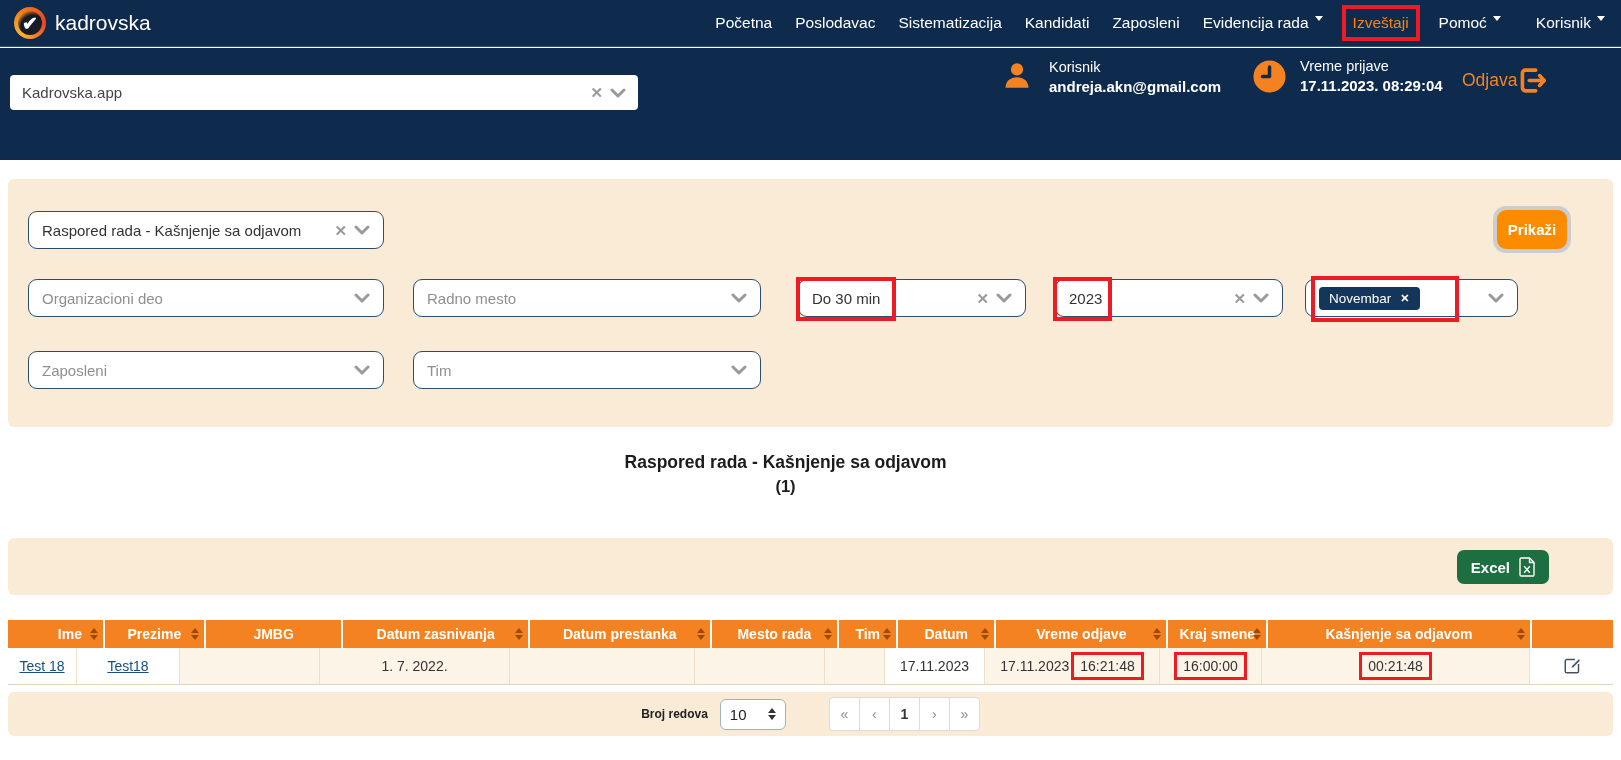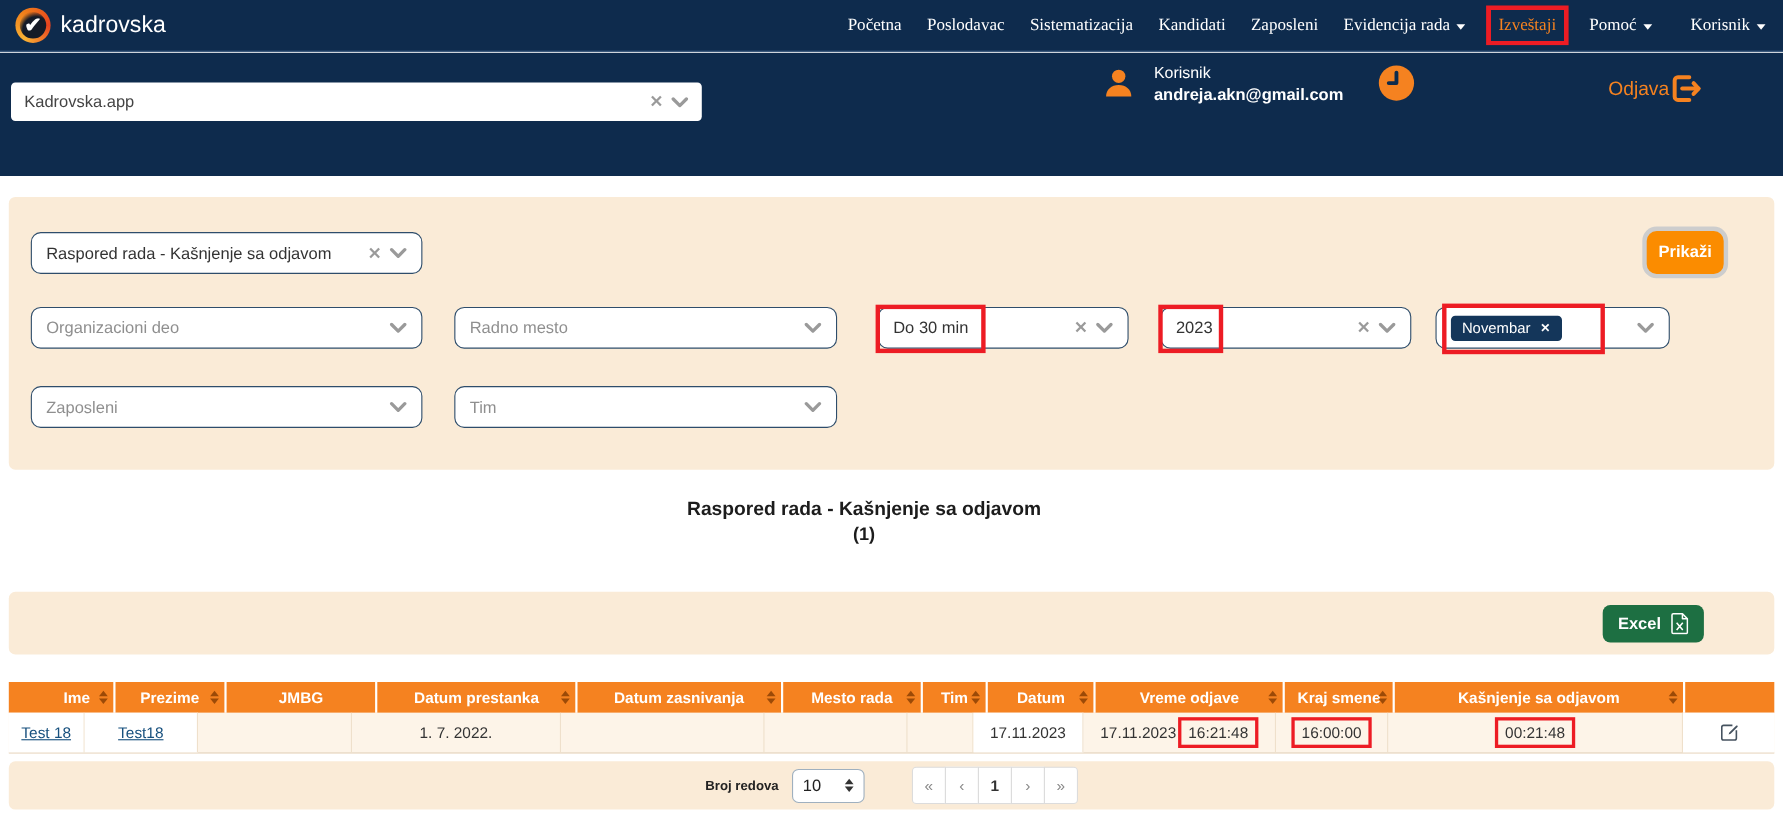--- a/index.html
+++ b/index.html
@@ -19,21 +19,21 @@
   .logo-badge {
     width: 32px; height: 32px; border-radius: 50%; position: relative;
     background: conic-gradient(from 210deg, #f9b234, #ef7d1a, #e8431f, #f9b234);
     display: flex; align-items: center; justify-content: center;
   }
   .logo-badge::before { content:""; position:absolute; inset:4px; border-radius:50%;
     background: radial-gradient(circle at 62% 68%, #151b27 55%, rgba(21,27,39,.15) 75%); }
   .logo-badge .check { position: relative; color:#fff; font-weight:bold; font-size:19px; line-height:1; }
   .logo-text { color:#fff; font-size:21px; }
   .mainnav { margin-left:auto; display:flex; align-items:center; gap:23px; color:#fff; font-size:15.5px; }
-  .nav-item { display:flex; align-items:center; gap:6px; white-space:nowrap; cursor:pointer;font-family:Liberation Serif, serif; }
+  .nav-item { display:flex; gap:6px; white-space:nowrap; cursor:pointer; }
   .nav-item.active { color:#f58220; box-shadow:0 0 0 4px #ed1c24; padding:5px 7px; }
   .nav-item.spaced { margin-left:12px; }
   .caret { width:0; height:0; border-left:4px solid transparent; border-right:4px solid transparent;
     border-top:5px solid #fff; margin-top:2px; }
 
   
   .subbar { position:absolute; left:0; top:48px; width:100%; height:112px; background:#0e2b4d; }
   .app-select {
     position:absolute; left:10px; top:12px; width:628px; height:35px; background:#fff;
     border-radius:4px; display:flex; align-items:center; padding:0 12px; font-size:15px; color:#444;
@@ -192,20 +192,24 @@
       <div class="u-label">Korisnik</div>
       <div class="u-value">andreja.akn@gmail.com</div>
     </div>
   </div>
 
   <div class="time-cluster">
     <svg width="35" height="35" viewBox="0 0 24 24">
         <circle cx="12" cy="12" r="11" fill="#f58220"></circle>
         <path d="M12 5.5 V12 H7.2" stroke="#0e2b4d" stroke-width="2.4" fill="none" stroke-linecap="round" stroke-linejoin="round"></path>
       </svg>
+    <div>
+      <div class="u-label">Vreme prijave</div>
+      <div class="u-value">17.11.2023. 08:29:04</div>
+    </div>
   </div>
 
   <div class="logout">
     <span>Odjava</span>
     <svg width="31" height="31" viewBox="0 0 24 24" fill="none" stroke="#f58220" stroke-width="2.8" stroke-linecap="round" stroke-linejoin="round">
         <path d="M14.5 4 H6.5 a2.3 2.3 0 0 0 -2.3 2.3 v11.4 a2.3 2.3 0 0 0 2.3 2.3 h8"></path>
         <path d="M9.5 12 h11.5"></path>
         <path d="M17.5 8.2 L21 12 l-3.5 3.8"></path>
       </svg>
   </div>
@@ -326,29 +330,29 @@
     <div class="th c1">
         <span>Prezime</span>
         <span class="sort">
           <i class="up"></i>
           <i class="down"></i>
         </span>
       </div>
     <div class="th c2">
         <span>JMBG</span>
       </div>
+    <div class="th c3">
+        <span>Datum zasnivanja</span>
+        <span class="sort">
+          <i class="up"></i>
+          <i class="down"></i>
+        </span>
+      </div>
     <div class="th c4">
         <span>Datum prestanka</span>
-        <span class="sort">
-          <i class="up"></i>
-          <i class="down"></i>
-        </span>
-      </div>
-    <div class="th c3">
-        <span>Datum zasnivanja</span>
         <span class="sort">
           <i class="up"></i>
           <i class="down"></i>
         </span>
       </div>
     <div class="th c5">
         <span>Mesto rada</span>
         <span class="sort">
           <i class="up"></i>
           <i class="down"></i>

